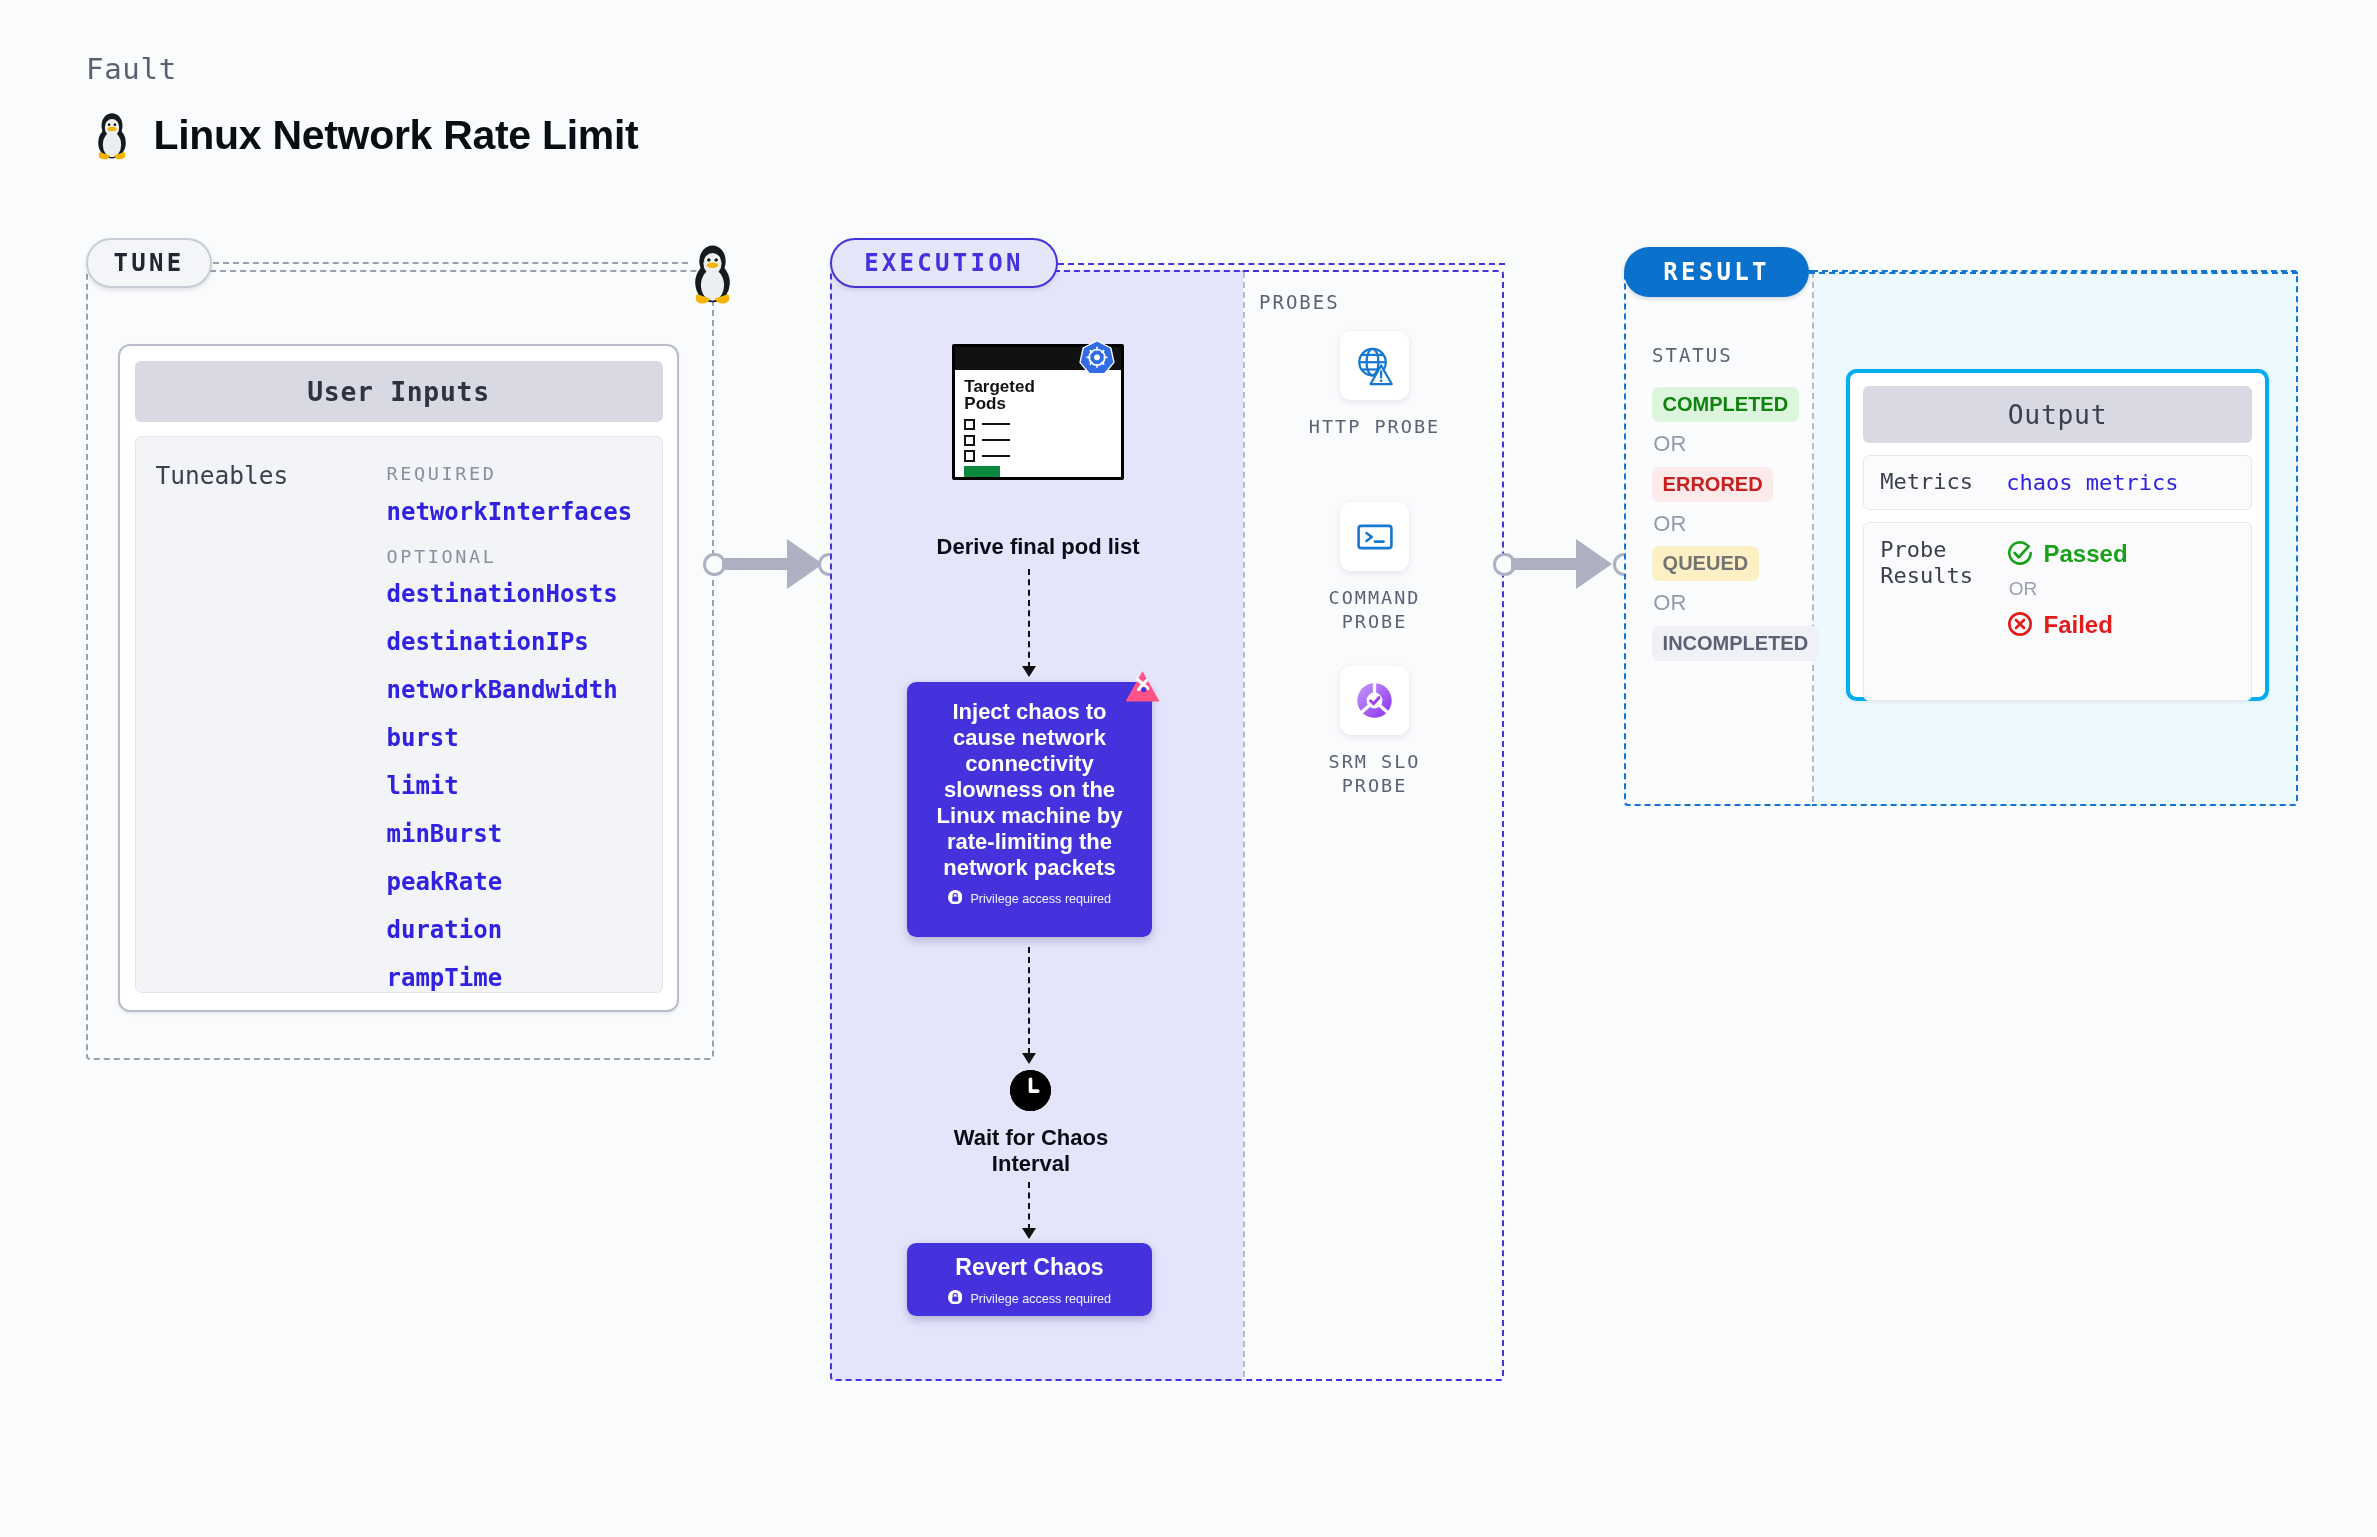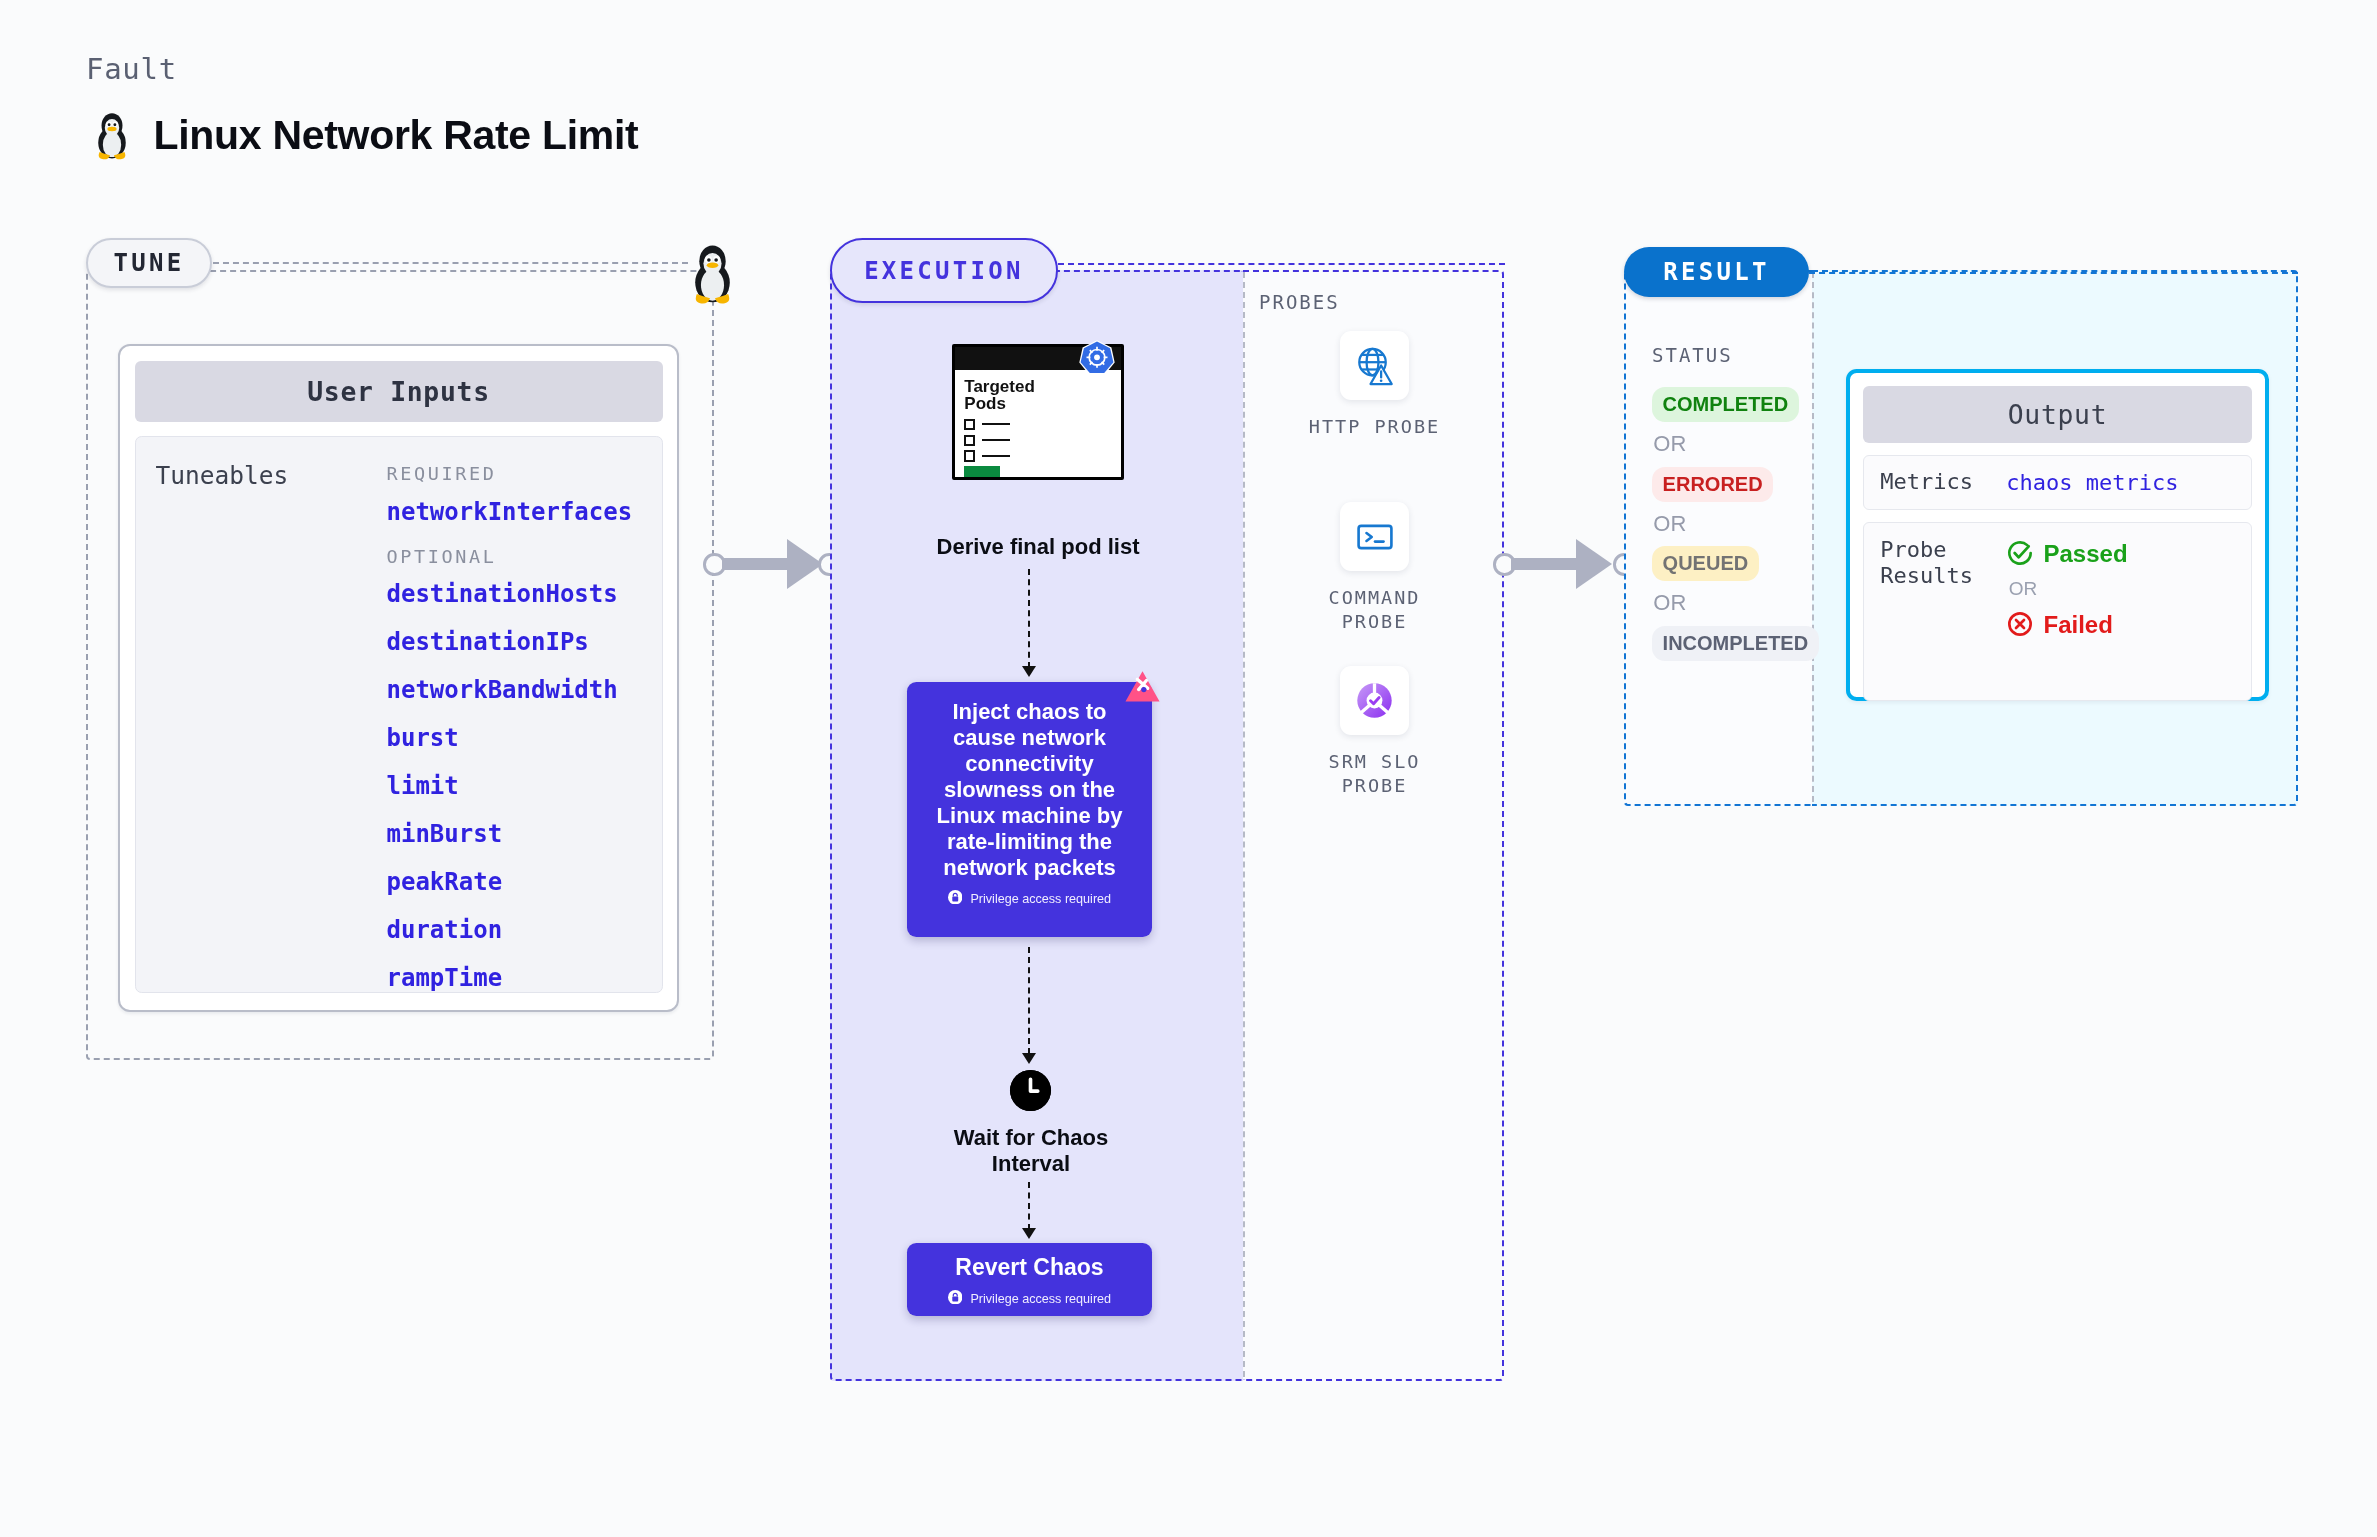--- a/index.html
+++ b/index.html
@@ -165,21 +165,21 @@
   #result-divider { position: absolute; left: 1812px; top: 272px; width: 0;
     height: 530px; border-left: 2px dashed #b6bac6; }
 
   .status-title {
     position: absolute; left: 1652px; top: 344px;
     font-family: "DejaVu Sans Mono", monospace; font-size: 19px;
     letter-spacing: 2px; color: #5c6274;
   }
   .status-col { position: absolute; left: 1652px; top: 387px; width: 152px; }
   .status-badge {
-    display: inline-block; padding: 6px 10.6px; border-radius: 13px;
+    display: inline-block; padding: 6px 10.6px; border-radius: 7px;
     font-size: 20px; font-weight: 700;
   }
   .badge-completed { background: #ddf5dd; color: #10820f; }
   .badge-errored { background: #fdeaea; color: #c82020; }
   .badge-queued { background: #fdf0c4; color: #737373; }
   .badge-incompleted { background: #eff1f6; color: #5c6274; }
   .or-text { font-size: 22px; color: #969bab; margin: 9.3px 0 9.3px 1.3px; }
 
   .output-card {
     position: absolute; left: 1846px; top: 369px; width: 423px; height: 332px;
@@ -302,21 +302,21 @@
 
   <div class="conn-dot" style="left:703px; top:553px;"></div>
   <div class="conn-arrow" style="left:722px; top:558px; width:73px;"></div>
   <div class="conn-head" style="left:787px; top:539px;"></div>
   <div class="conn-dot" style="left:818px; top:553px;"></div>
 
   <div class="dashed-box" id="exec-region"></div>
   <div class="dashed-box" id="probes-region"></div>
   <div id="probes-divider"></div>
 
-  <div class="panel-pill pill-exec" style="left:830px; top:238px; width:228px; height:65px;">EXECUTION</div>
+  <div class="panel-pill pill-exec" style="left:830px; top:238px; width:228px; height:50px;">EXECUTION</div>
   <div class="exec-dash-line" style="left:1058px; top:263px; width:447px;"></div>
 
   <div class="probes-title">PROBES</div>
 
   <div class="pods-card">
     <div class="topbar"></div>
     <div class="inner">
       <div class="ptitle">Targeted</div>
       <div class="ptitle">Pods</div>
       <div class="pods-rows">

